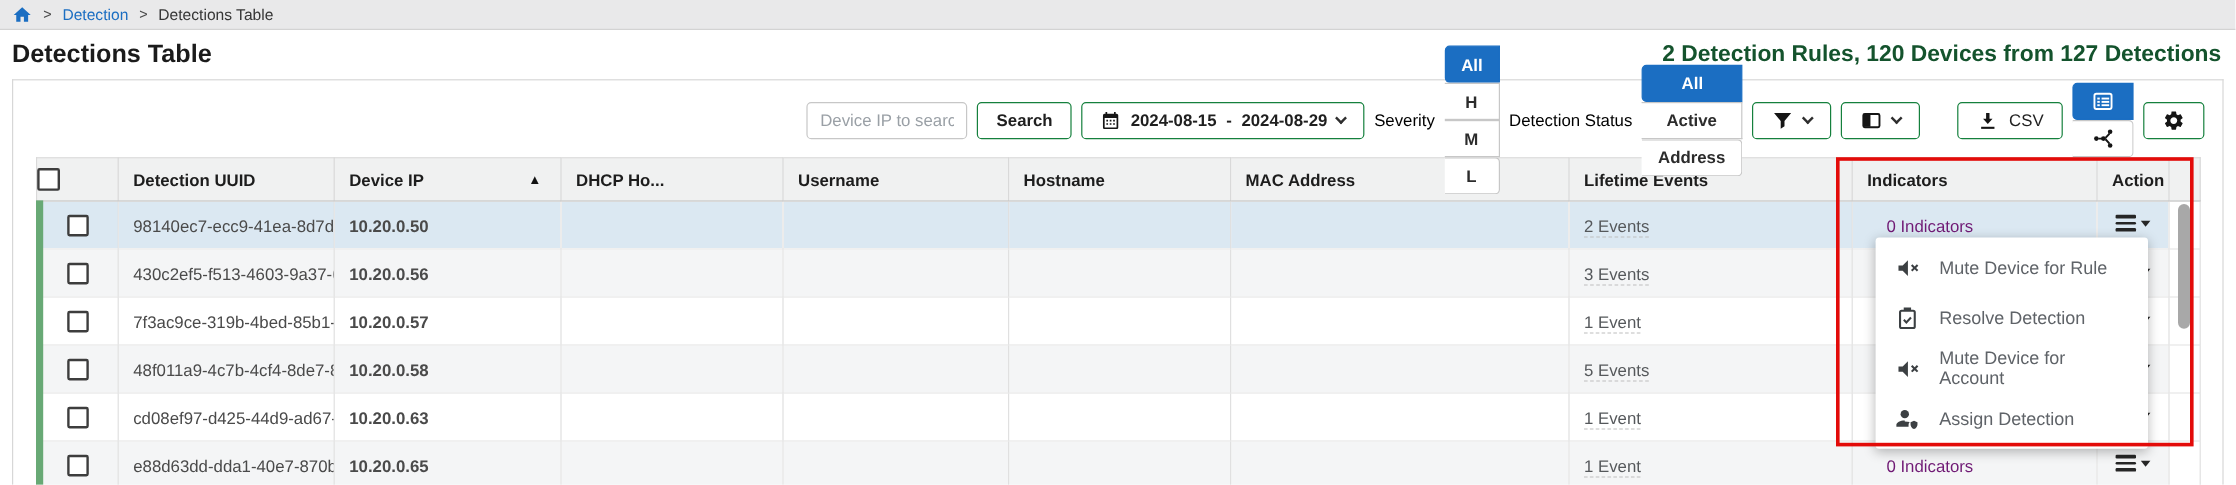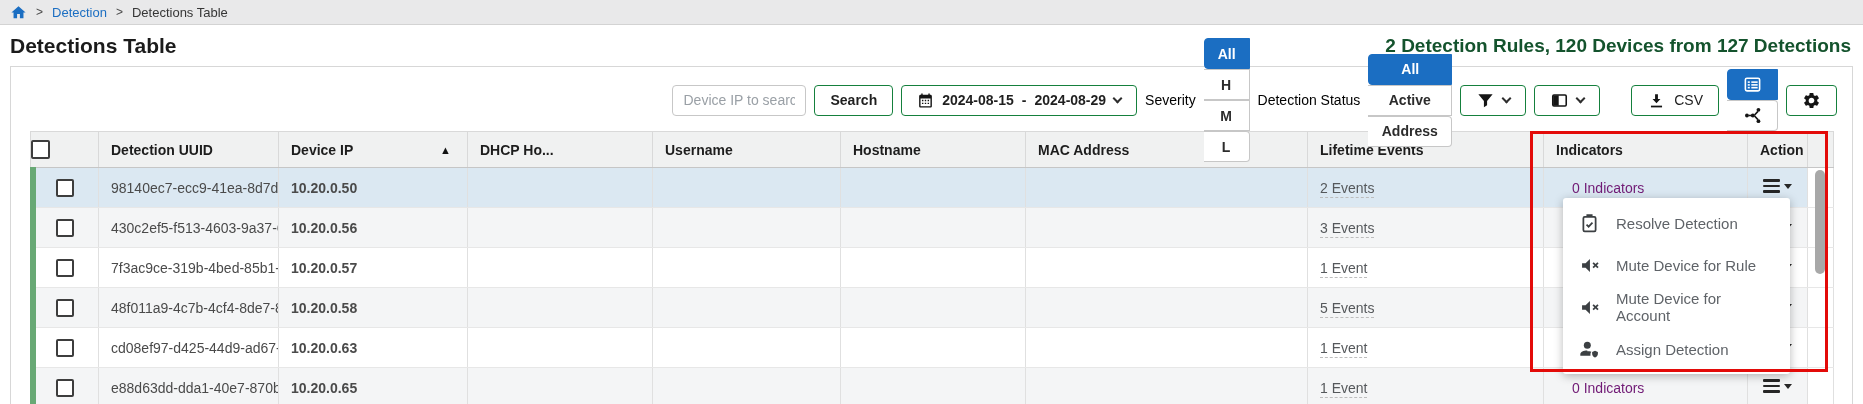--- a/index.html
+++ b/index.html
@@ -381,36 +381,36 @@
     </tr>
   </tbody>
 </table>
 
 <div class="green-strip"></div>
 <div class="scroll-thumb"></div>
 
 <div class="action-menu">
   <div class="menu-item">
     <span class="mi-icon">
+      <svg viewBox="0 0 24 24" width="21" height="21" fill="#3c4043">
+          <path d="M3.5 9.5v5h4l5 5v-15l-5 5h-4z"></path>
+          <path d="M15.4 9.6l1.4-1.4 2.1 2.1 2.1-2.1 1.4 1.4-2.1 2.1 2.1 2.1-1.4 1.4-2.1-2.1-2.1 2.1-1.4-1.4 2.1-2.1-2.1-2.1z"></path>
+        </svg>
+    </span>
+    <span>Mute Device for Rule</span>
+  </div>
+  <div class="menu-item">
+    <span class="mi-icon">
       <svg viewBox="0 0 24 24" width="21" height="21" fill="none" stroke="#3c4043" stroke-width="2">
           <rect x="5" y="4.5" width="14" height="16.5" rx="1.5"></rect>
           <path d="M9.5 4.5v-2h5v2" fill="#3c4043"></path>
           <path d="M8.6 13.2l2.4 2.4 4.4-4.6"></path>
         </svg>
     </span>
     <span>Resolve Detection</span>
-  </div>
-  <div class="menu-item">
-    <span class="mi-icon">
-      <svg viewBox="0 0 24 24" width="21" height="21" fill="#3c4043">
-          <path d="M3.5 9.5v5h4l5 5v-15l-5 5h-4z"></path>
-          <path d="M15.4 9.6l1.4-1.4 2.1 2.1 2.1-2.1 1.4 1.4-2.1 2.1 2.1 2.1-1.4 1.4-2.1-2.1-2.1 2.1-1.4-1.4 2.1-2.1-2.1-2.1z"></path>
-        </svg>
-    </span>
-    <span>Mute Device for Rule</span>
   </div>
   <div class="menu-item">
     <span class="mi-icon">
       <svg viewBox="0 0 24 24" width="21" height="21" fill="#3c4043">
           <path d="M3.5 9.5v5h4l5 5v-15l-5 5h-4z"></path>
           <path d="M15.4 9.6l1.4-1.4 2.1 2.1 2.1-2.1 1.4 1.4-2.1 2.1 2.1 2.1-1.4 1.4-2.1-2.1-2.1 2.1-1.4-1.4 2.1-2.1-2.1-2.1z"></path>
         </svg>
     </span>
     <span>Mute Device for Account</span>
   </div>

